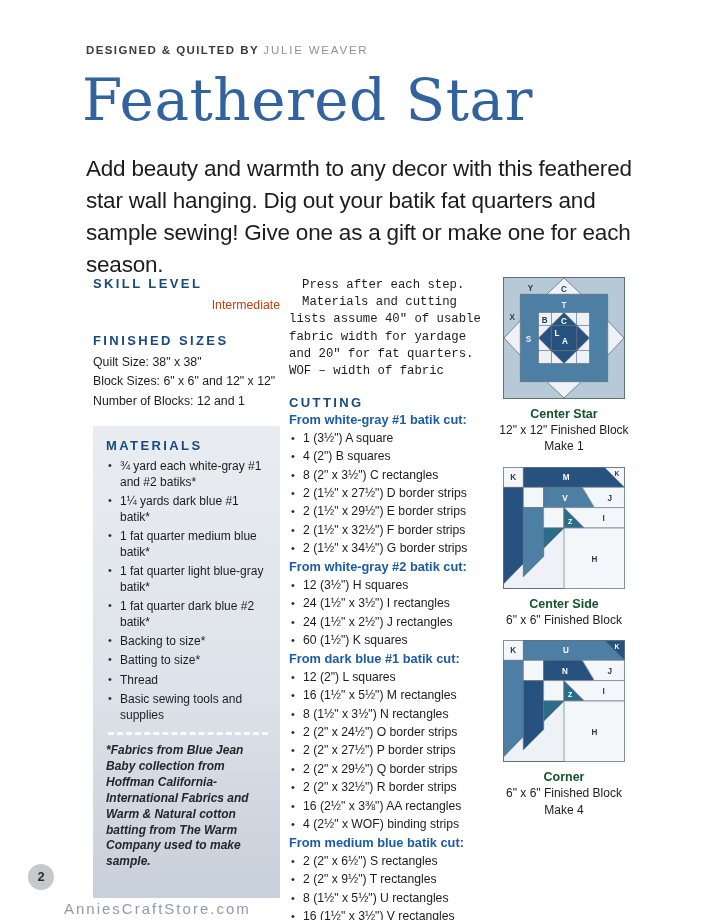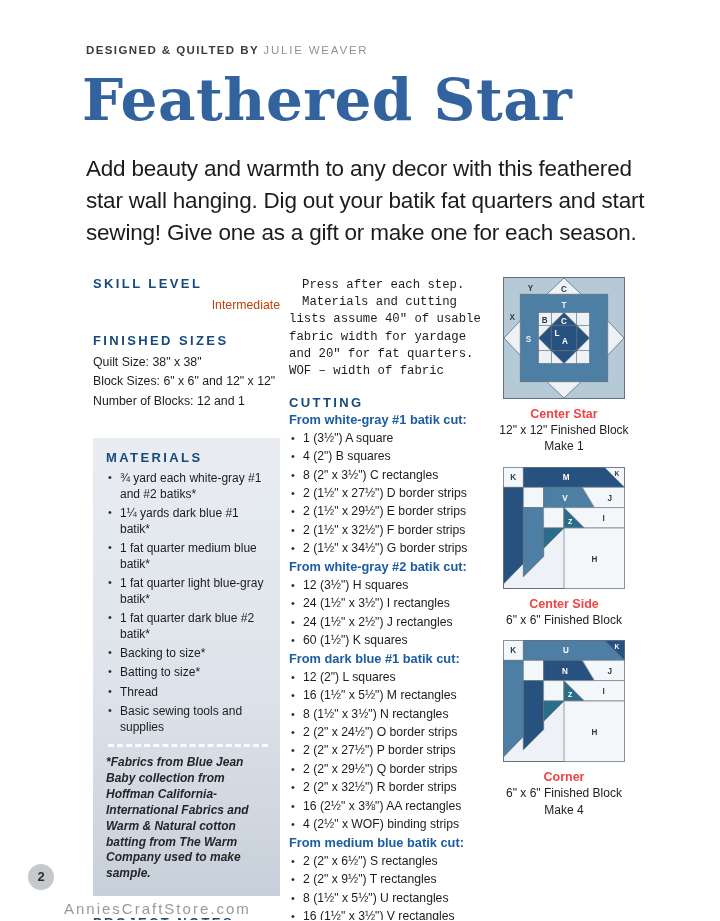--- a/index.html
+++ b/index.html
@@ -4,59 +4,59 @@
 <style>
   html,body{margin:0;padding:0;background:#ffffff;}
   .page{position:relative;width:720px;height:920px;background:#ffffff;overflow:hidden;
         font-family:"Liberation Sans",sans-serif;color:#1d1d1d;}
 
   
   .eyebrow{position:absolute;left:86px;top:44px;font-size:11.5px;letter-spacing:1.4px;
            font-weight:bold;color:#3c3c3c;}
   .eyebrow .name{font-weight:normal;color:#8f9296;letter-spacing:1.8px;}
   .title{position:absolute;left:82px;top:66px;margin:0;
-         font-family:"DejaVu Serif","Liberation Serif",serif;font-weight:bold;
+         font-family:"DejaVu Serif","Liberation Serif",serif;font-weight:normal;
          font-size:58px;color:#33639e;letter-spacing:0.5px;}
   .intro{position:absolute;left:86px;top:153px;width:566px;margin:0;
          font-size:22.5px;line-height:1.42;color:#1c1c1c;letter-spacing:-0.2px;}
 
   
   .h{font-size:13px;font-weight:bold;letter-spacing:2.4px;color:#17497d;margin:0 0 5px 0;}
 
   
   .col-left{position:absolute;left:93px;top:276px;width:187px;}
   .col-mid{position:absolute;left:289px;top:277px;width:199px;}
   .col-right{position:absolute;left:480px;top:277px;width:168px;text-align:center;}
 
   .plain{font-size:12.3px;line-height:1.5;margin:0;color:#c2410c;text-align:right;}
   .lines p{margin:0;font-size:12.3px;line-height:1.55;}
   .sect{margin-top:19px;}
 
   
-  .mat-box{margin-top:27px;padding:12px 10px 14px 13px;
+  .mat-box{margin-top:15px;padding:12px 10px 28px 13px;
            background:linear-gradient(180deg,#e9edf2 0%,#dde3ea 55%,#c7cfda 100%);}
   .blist{list-style:none;margin:0;padding:0;}
   .blist li{position:relative;padding-left:14px;font-size:12px;line-height:1.34;
             margin-bottom:3px;color:#1c1c1c;}
   .blist li::before{content:"•";position:absolute;left:2px;top:0;font-size:11px;color:#2b2b2b;}
   .dash-div{border-top:3px dashed #fafbfd;margin:9px 2px 8px 2px;}
   .footnote{font-size:12px;line-height:1.33;font-weight:bold;font-style:italic;color:#262626;margin:0;}
   .paras-top p{margin:0;font-size:12.3px;line-height:1.4;text-indent:13px;font-family:Liberation Mono, monospace;}
   .paras-top p:last-child{text-indent:0;}
 
   
   .cutting{margin-top:15px;}
   .subhead{font-size:12.8px;font-weight:bold;color:#1c5ca3;margin:1px 0 2px 0;line-height:1.3;}
   .cutlist li{font-size:12.2px;line-height:1.3;margin-bottom:2.5px;}
 
   
   .fig{margin:0 auto;}
   .fig svg{display:block;margin:0 auto;}
   .fig-cap{margin-top:7px;margin-bottom:12px;}
-  .fig-name{font-size:12.5px;font-weight:bold;color:#ef4444;line-height:1.3;}
+  .fig-name{font-size:12.5px;font-weight:bold;color:#14532d;line-height:1.3;}
   .fig-line{font-size:12px;color:#222;line-height:1.35;}
 
   
   .lab{font-family:"Liberation Sans",sans-serif;font-weight:bold;font-size:8px;fill:#2e3b46;}
   .lab-light{fill:#eaf1f7;}
   .lab-white{fill:#ffffff;}
   .lab-sm{font-size:6.5px;}
   .lab-z{font-size:7px;}
 
   
@@ -68,21 +68,21 @@
 </head>
 <body>
 
 <div class="page">
 
   <div class="eyebrow">
     <span>DESIGNED &amp; QUILTED BY</span>
     <span class="name">JULIE WEAVER</span>
   </div>
   <h1 class="title">Feathered Star</h1>
-  <p class="intro">Add beauty and warmth to any decor with this feathered star wall hanging. Dig out your batik fat quarters and start sewing! Give one as a gift or make one for each season.</p>
+  <p class="intro">Add beauty and warmth to any decor with this feathered star wall hanging. Dig out your batik fat quarters and sample sewing! Give one as a gift or make one for each season.</p>
 
   <div class="col-left">
     <div>
       <h2 class="h">SKILL LEVEL</h2>
       <p class="plain">Intermediate</p>
     </div>
 
     <div class="sect">
       <h2 class="h">FINISHED SIZES</h2>
       <div class="lines">

